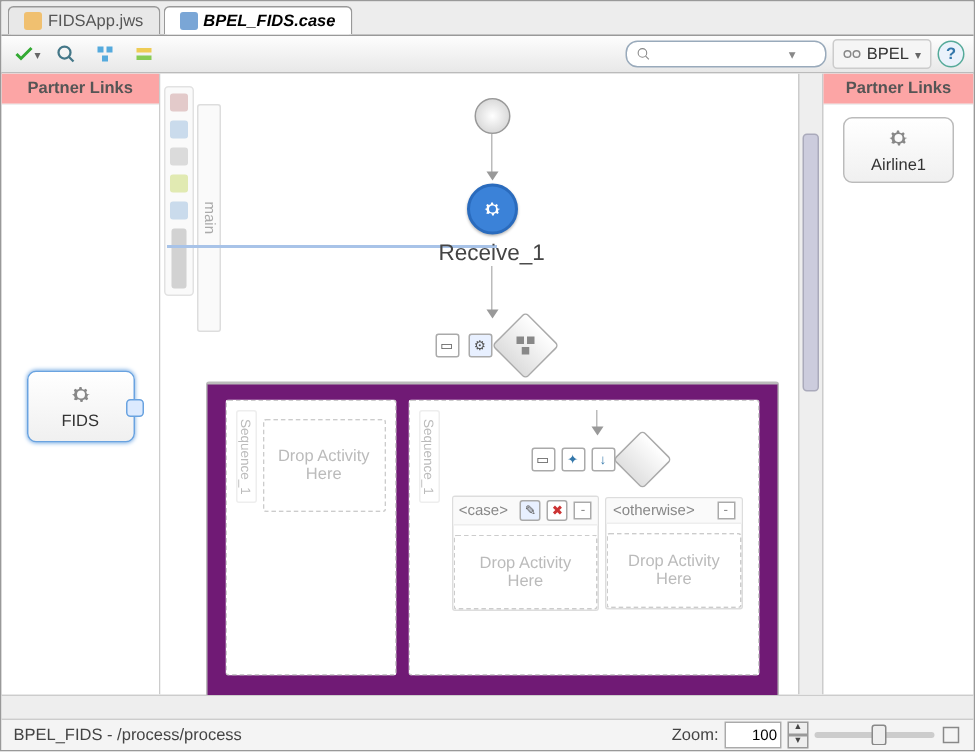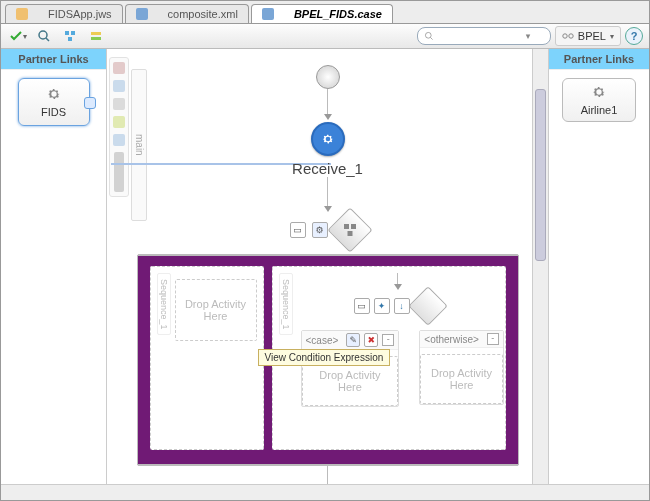--- a/index.html
+++ b/index.html
@@ -1,37 +1,37 @@
 <!DOCTYPE html>
 <html><head>
 <meta charset="utf-8">
 <style>
 html,body{margin:0;padding:0;font-family:Tahoma,Arial,sans-serif;font-size:11px;color:#333;background:#ededed}
 .root{width:650px;height:501px;display:flex;flex-direction:column;background:#fff;border:1px solid #999;box-sizing:border-box}
 .tabs{display:flex;align-items:flex-end;height:22px;background:#ededed;border-bottom:1px solid #999;padding-left:4px;gap:0}
-.tab{display:flex;align-items:center;gap:20px;padding:3px 10px;border:1px solid #999;border-bottom:none;background:#e8e8e8;border-radius:4px 4px 0 0;margin-right:2px;color:#555;cursor:pointer}
+.tab{display:flex;align-items:center;gap:4px;padding:3px 10px;border:1px solid #999;border-bottom:none;background:#e8e8e8;border-radius:4px 4px 0 0;margin-right:2px;color:#555;cursor:pointer}
 .tab.active{background:#fff;font-weight:bold;font-style:italic;color:#000}
 .tab .ico{width:12px;height:12px;background:#8fb3d9;border-radius:2px;position:relative}
 .tab .ico.ora{background:#f0c070}
 .tab .ico.bpel{background:#7aa6d6}
 .toolbar{display:flex;align-items:center;height:24px;background:linear-gradient(#fdfdfd,#e8e8e8);border-bottom:1px solid #bbb;padding:0 6px;gap:4px}
 .tbtn{width:20px;height:18px;border:1px solid transparent;border-radius:3px;display:flex;align-items:center;justify-content:center;cursor:pointer}
 .tbtn svg{width:14px;height:14px}
 .spacer{flex:1}
 .search{width:120px;height:16px;border:1px solid #9ab;border-radius:8px;background:#fff;display:flex;align-items:center;padding:0 6px;gap:4px}
 .search input{border:none;outline:none;font-size:11px;width:80px}
 .bpel-btn{display:flex;align-items:center;gap:4px;height:18px;padding:0 6px;border:1px solid #ccc;border-radius:3px;background:#f5f5f5;cursor:pointer}
 .help{width:16px;height:16px;border-radius:50%;border:1px solid #5a9;color:#37a;display:flex;align-items:center;justify-content:center;font-weight:bold;cursor:pointer;background:#eaf2fb}
 .body{flex:1;display:flex;overflow:hidden;position:relative}
 .left,.right{display:flex;flex-direction:column;background:#fff}
 .left{width:105px;border-right:1px solid #ccc}
 .right{width:100px;border-left:1px solid #ccc}
-.pl-title{text-align:center;font-weight:bold;color:#555;padding:4px 0;background:#7dd3fc;border-bottom:1px solid #eee}
+.pl-title{text-align:center;font-weight:bold;color:#555;padding:4px 0;background:#fca5a5;border-bottom:1px solid #eee}
 .pl-body{flex:1;display:flex;flex-direction:column;align-items:center;justify-content:flex-start;padding-top:8px;gap:8px;position:relative}
-.left .pl-body{}
+.left .pl-body{justify-content:center}
 .plink{width:70px;height:46px;border:1px solid #bbb;border-radius:6px;background:linear-gradient(#fff,#f0f0f0);display:flex;flex-direction:column;align-items:center;justify-content:center;gap:4px;cursor:pointer;position:relative}
 .plink .gear{width:16px;height:16px}
 .plink.active{border-color:#6aa3e0;box-shadow:0 0 3px #6aa3e0}
 .portdot{width:10px;height:10px;border:1px solid #6aa3e0;background:#dceafe;border-radius:3px;position:absolute;right:-7px;top:18px}
 .right .plink{width:72px;height:42px}
 .canvas-wrap{flex:1;position:relative;background:#fff}
 .canvas{position:absolute;inset:0;overflow:auto}
 .canvas-inner{width:430px;margin-left:auto;margin-right:auto;position:relative;padding:10px 0 40px}
 .palette{position:absolute;left:2px;top:8px;width:18px;border:1px solid #e2e2e2;border-radius:3px;background:#fafafa;display:flex;flex-direction:column;align-items:center;padding:4px 0;gap:6px}
 .pal-icon{width:12px;height:12px;border-radius:2px;opacity:0.5}
@@ -48,21 +48,21 @@
 .mini-btn{width:14px;height:14px;border:1px solid #aaa;background:#fff;border-radius:2px;display:flex;align-items:center;justify-content:center;font-size:9px;color:#555;cursor:pointer}
 .hline{height:1px;background:#bbb;width:100%}
 .branches{display:flex;gap:8px;padding:10px 8px 14px;justify-content:center}
 .branch{border:1px dashed #ccc;background:#fff;padding:6px;min-height:170px;border-radius:2px}
 .branch.b1{width:100px}
 .branch.b2{width:220px}
 .seq-label{width:12px;height:60px;writing-mode:vertical-rl;font-size:9px;color:#bbb;border:1px solid #eee;display:flex;align-items:center;justify-content:center;float:left;margin-right:4px;border-radius:2px}
 .cond-diamond{width:26px;height:26px;transform:rotate(45deg);background:linear-gradient(#fff,#e0e0e0);border:1px solid #aaa;border-radius:3px;margin:0 auto}
 .dropzone{border:1px dashed #ccc;color:#bbb;font-size:11px;text-align:center;padding:18px 4px;margin-top:6px;border-radius:2px}
 .within{display:flex;flex-direction:column;align-items:center}
-.case-row{display:flex;gap:20px;padding:4px;margin-top:6px;align-items:flex-start}
+.case-row{display:flex;gap:4px;padding:4px;margin-top:6px;align-items:center}
 .case-col{flex:1;border:1px solid #ddd;border-radius:2px}
 .case-head{font-size:10px;color:#888;padding:2px 4px;display:flex;align-items:center;gap:4px;border-bottom:1px solid #eee;background:#fafafa}
 .expand{width:10px;height:10px;border:1px solid #aaa;font-size:9px;line-height:8px;text-align:center;cursor:pointer;background:#fff}
 .tooltip{position:absolute;background:#fefce0;border:1px solid #c8b060;padding:2px 6px;font-size:10px;color:#333;white-space:nowrap;z-index:100}
 .scroll-v{position:absolute;right:0;top:0;bottom:0;width:15px;background:#eee;border-left:1px solid #ccc}
 .scroll-v .thumb{position:absolute;left:2px;right:2px;top:40px;height:170px;background:#ccd;border:1px solid #aab;border-radius:3px}
 .scroll-h{height:15px;background:#eee;border-top:1px solid #ccc;display:flex;align-items:center}
 .status{height:20px;border-top:1px solid #ccc;background:#f4f4f4;display:flex;align-items:center;padding:0 8px;font-size:11px;color:#444}
 .zoom{display:flex;align-items:center;gap:4px}
 .zoom input{width:32px;height:14px;font-size:10px;border:1px solid #aaa;text-align:right}
@@ -74,24 +74,20 @@
 .canvas-inner .wire2{position:absolute;left:-2px;top:114px;width:220px;height:2px;background:#a8c3e8}
 </style>
 </head>
 <body>
 
 <div class="root">
   <div class="tabs">
     <div class="tab">
         <span class="ico ora"></span>
         <span>FIDSApp.jws</span>
-      </div>
-    <div class="tab">
-        <span class="ico bpel"></span>
-        <span>composite.xml</span>
       </div>
     <div class="tab active">
         <span class="ico bpel"></span>
         <span>BPEL_FIDS.case</span>
       </div>
   </div>
 
   <div class="toolbar">
     <div class="tbtn">
         <svg viewBox="0 0 14 14">
@@ -228,21 +224,20 @@
                           <div class="case-head">
                             <span>&lt;otherwise&gt;</span>
                             <span style="flex:1"></span>
                             <div class="expand">-</div>
                           </div>
                           <div class="dropzone" style="padding:12px 4px">Drop Activity Here</div>
                         </div>
                       </div>
                     </div>
                   </div>
-                  <div class="tooltip" style="left:120px;top:94px">View Condition Expression</div>
                 </div>
               </div>
               <div class="hline"></div>
             </div>
             <div class="vline" style="height:24px"></div>
           </div>
         </div>
       </div>
       <div class="scroll-v">
           <div class="thumb"></div>
@@ -257,13 +252,31 @@
               <path d="M12 8a4 4 0 100 8 4 4 0 000-8zm9 4l-2 .5-.8 2 1 1.8-1.4 1.4-1.8-1-2 .8-.5 2h-2l-.5-2-2-.8-1.8 1L4.8 17l1-1.8-.8-2L3 12l2-.5.8-2-1-1.8L6.2 6.3l1.8 1 2-.8.5-2h2l.5 2 2 .8 1.8-1 1.4 1.4-1 1.8.8 2z"></path>
             </svg>
             <span>Airline1</span>
           </div>
       </div>
     </div>
   </div>
 
   <div class="scroll-h"></div>
 
+  <div class="status">
+    <span>BPEL_FIDS - /process/process</span>
+    <span class="spacer"></span>
+    <div class="zoom">
+      <span>Zoom:</span>
+      <input value="100" style="">
+      <div class="steppers">
+        <div class="step">▴</div>
+        <div class="step">▾</div>
+      </div>
+      <div class="zoom-slider">
+          <div class="knob"></div>
+        </div>
+      <svg width="14" height="14" viewBox="0 0 14 14">
+          <rect x="2" y="2" width="10" height="10" stroke="#888" fill="none"></rect>
+        </svg>
+    </div>
+  </div>
 </div>
 
 </body></html>

